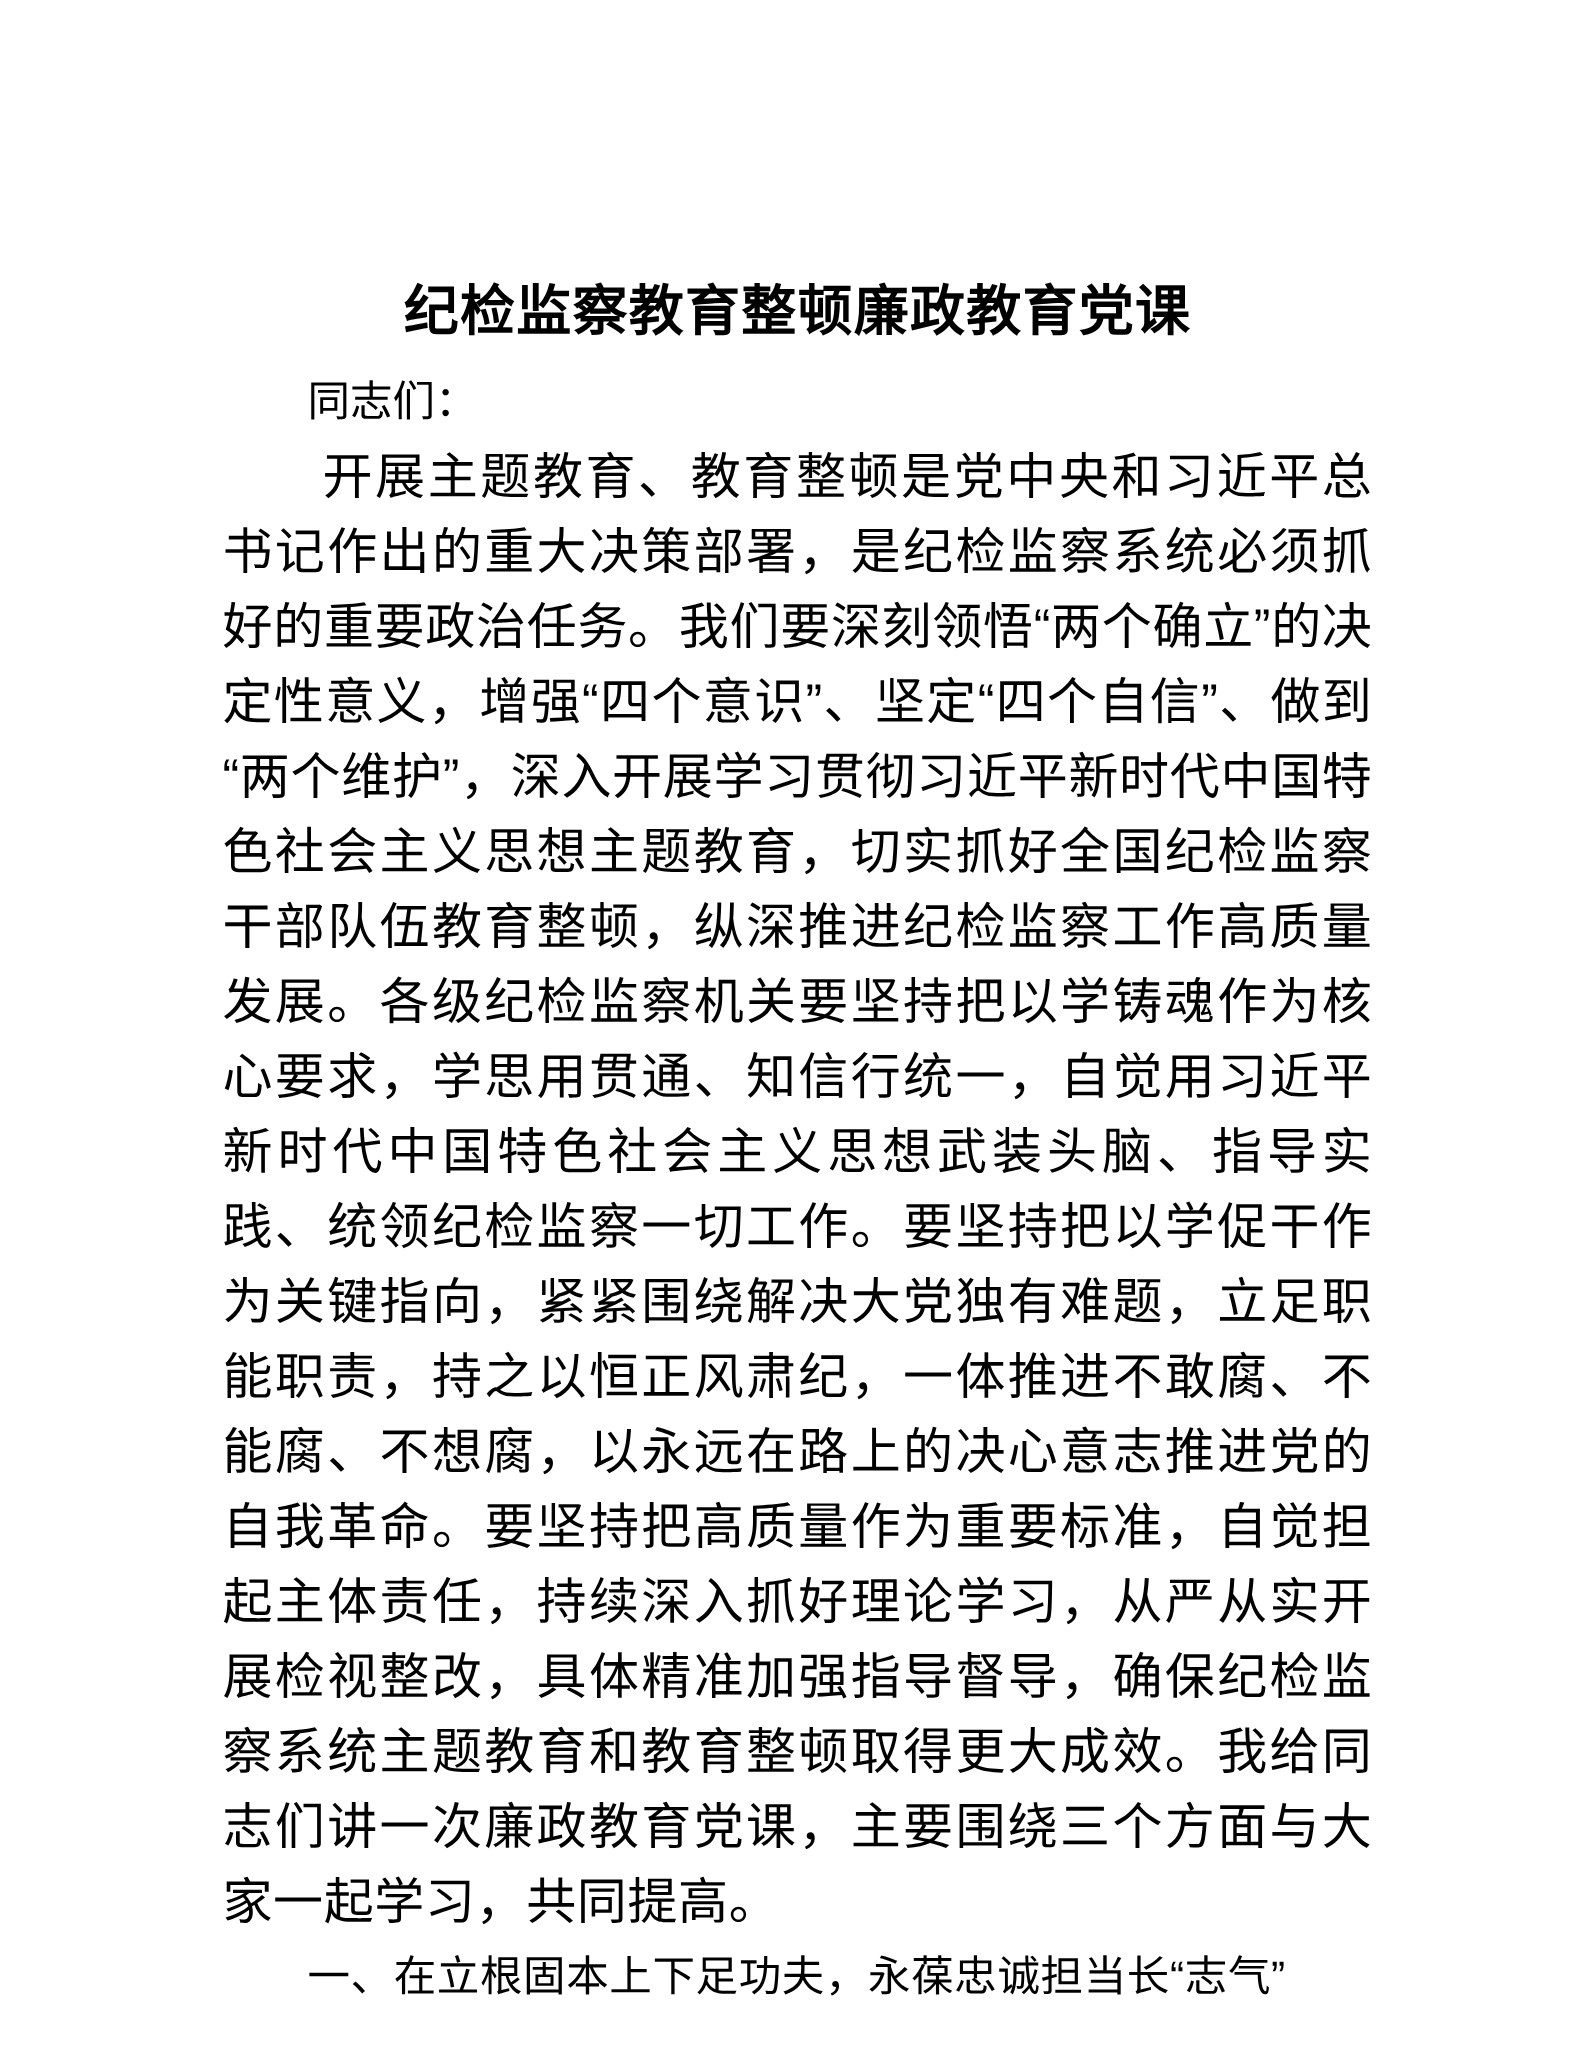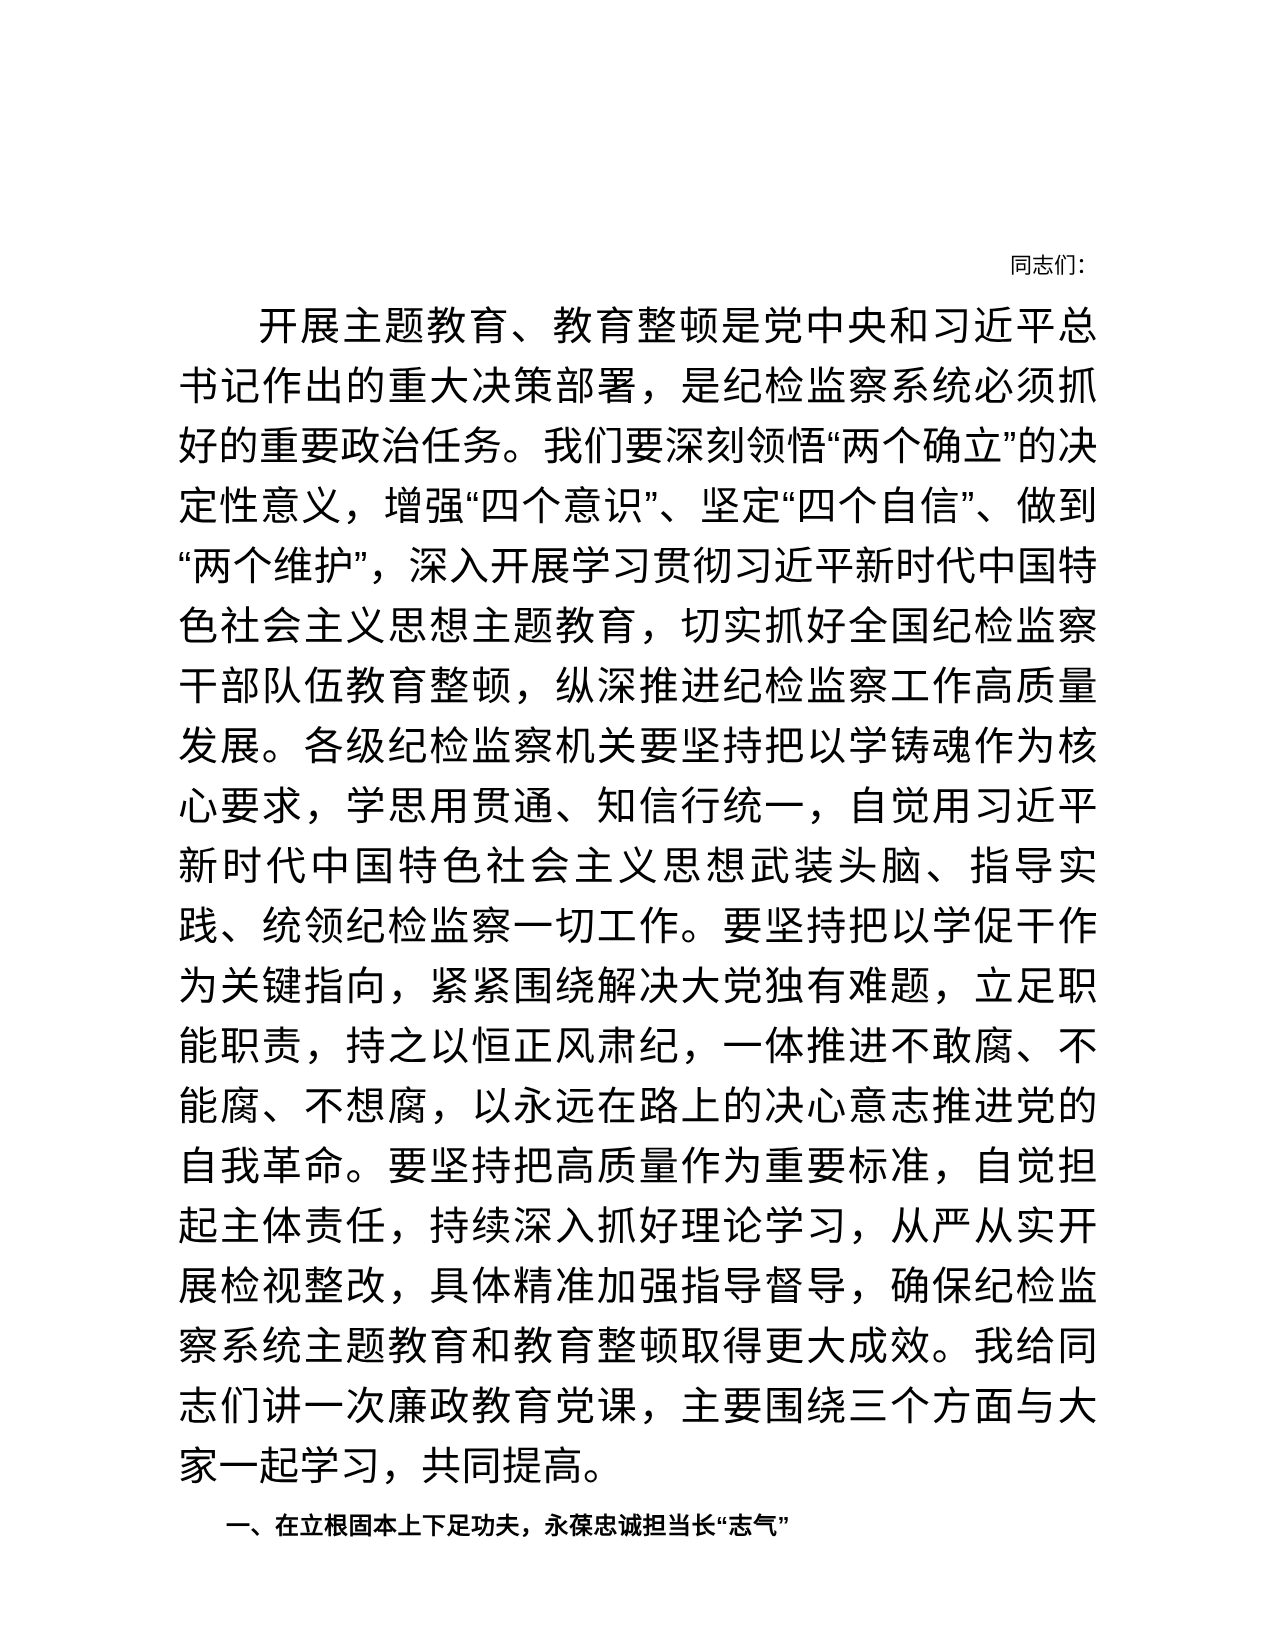--- a/index.html
+++ b/index.html
@@ -23,46 +23,46 @@
     margin: 0;
     font-size: 44px;
     line-height: 56px;
     font-weight: 700;
     text-align: center;
     letter-spacing: 1px;
     white-space: nowrap;
   }
   .salutation {
     margin: 14px 0 0 0;
-    font-size: 22px;
+    font-size: 34px;
     line-height: 60px;
     text-indent: 2em;
-    text-align: right;
   }
   .body-paragraph {
     margin: 0;
     font-size: 40px;
     line-height: 60px;
     text-indent: 2em;
     text-align: justify;
     text-justify: inter-ideograph;
     letter-spacing: 0.5px;
   }
   .section-heading {
     margin: 0;
-    font-size: 24px;
+    font-size: 34px;
     line-height: 60px;
-    font-weight: 700;
+    font-weight: 400;
     text-indent: 2em;
     letter-spacing: 0.5px;
   }
 </style>
 </head>
 <body>
 
 <div class="page">
+  <h1 class="doc-title">纪检监察教育整顿廉政教育党课</h1>
 
   <p class="salutation">同志们：</p>
 
   <p class="body-paragraph">开展主题教育、教育整顿是党中央和习近平总书记作出的重大决策部署，是纪检监察系统必须抓好的重要政治任务。我们要深刻领悟“两个确立”的决定性意义，增强“四个意识”、坚定“四个自信”、做到“两个维护”，深入开展学习贯彻习近平新时代中国特色社会主义思想主题教育，切实抓好全国纪检监察干部队伍教育整顿，纵深推进纪检监察工作高质量发展。各级纪检监察机关要坚持把以学铸魂作为核心要求，学思用贯通、知信行统一，自觉用习近平新时代中国特色社会主义思想武装头脑、指导实践、统领纪检监察一切工作。要坚持把以学促干作为关键指向，紧紧围绕解决大党独有难题，立足职能职责，持之以恒正风肃纪，一体推进不敢腐、不能腐、不想腐，以永远在路上的决心意志推进党的自我革命。要坚持把高质量作为重要标准，自觉担起主体责任，持续深入抓好理论学习，从严从实开展检视整改，具体精准加强指导督导，确保纪检监察系统主题教育和教育整顿取得更大成效。我给同志们讲一次廉政教育党课，主要围绕三个方面与大家一起学习，共同提高。</p>
 
   <h2 class="section-heading">一、在立根固本上下足功夫，永葆忠诚担当长“志气”</h2>
 </div>
 
 </body></html>

